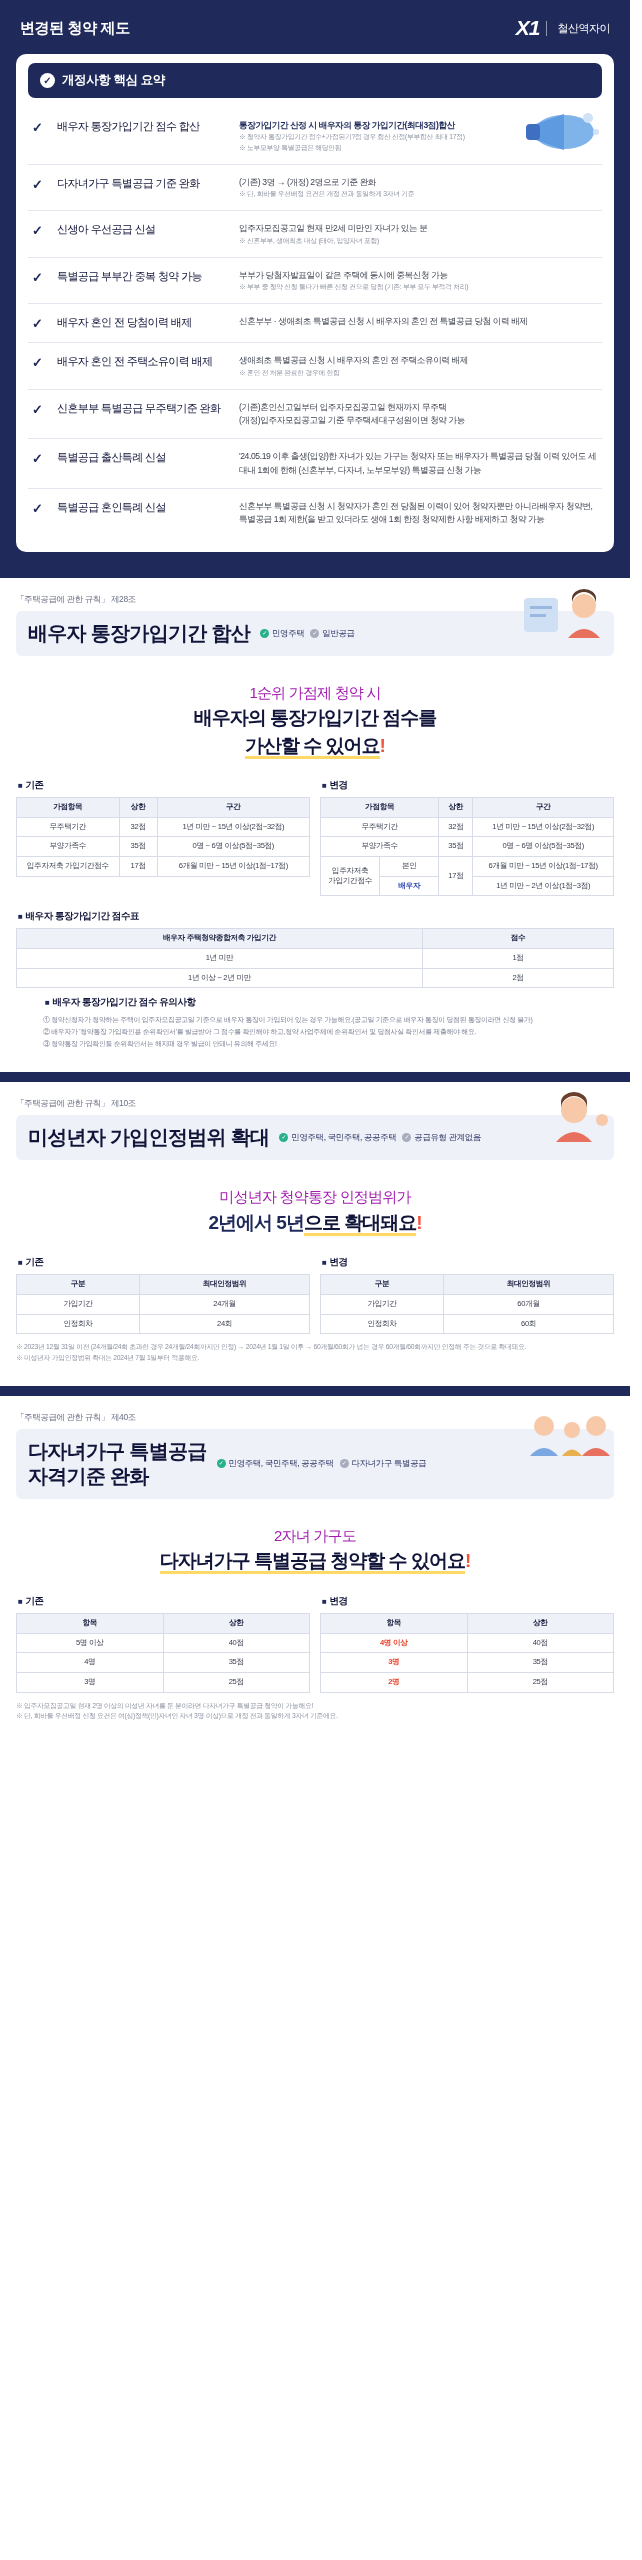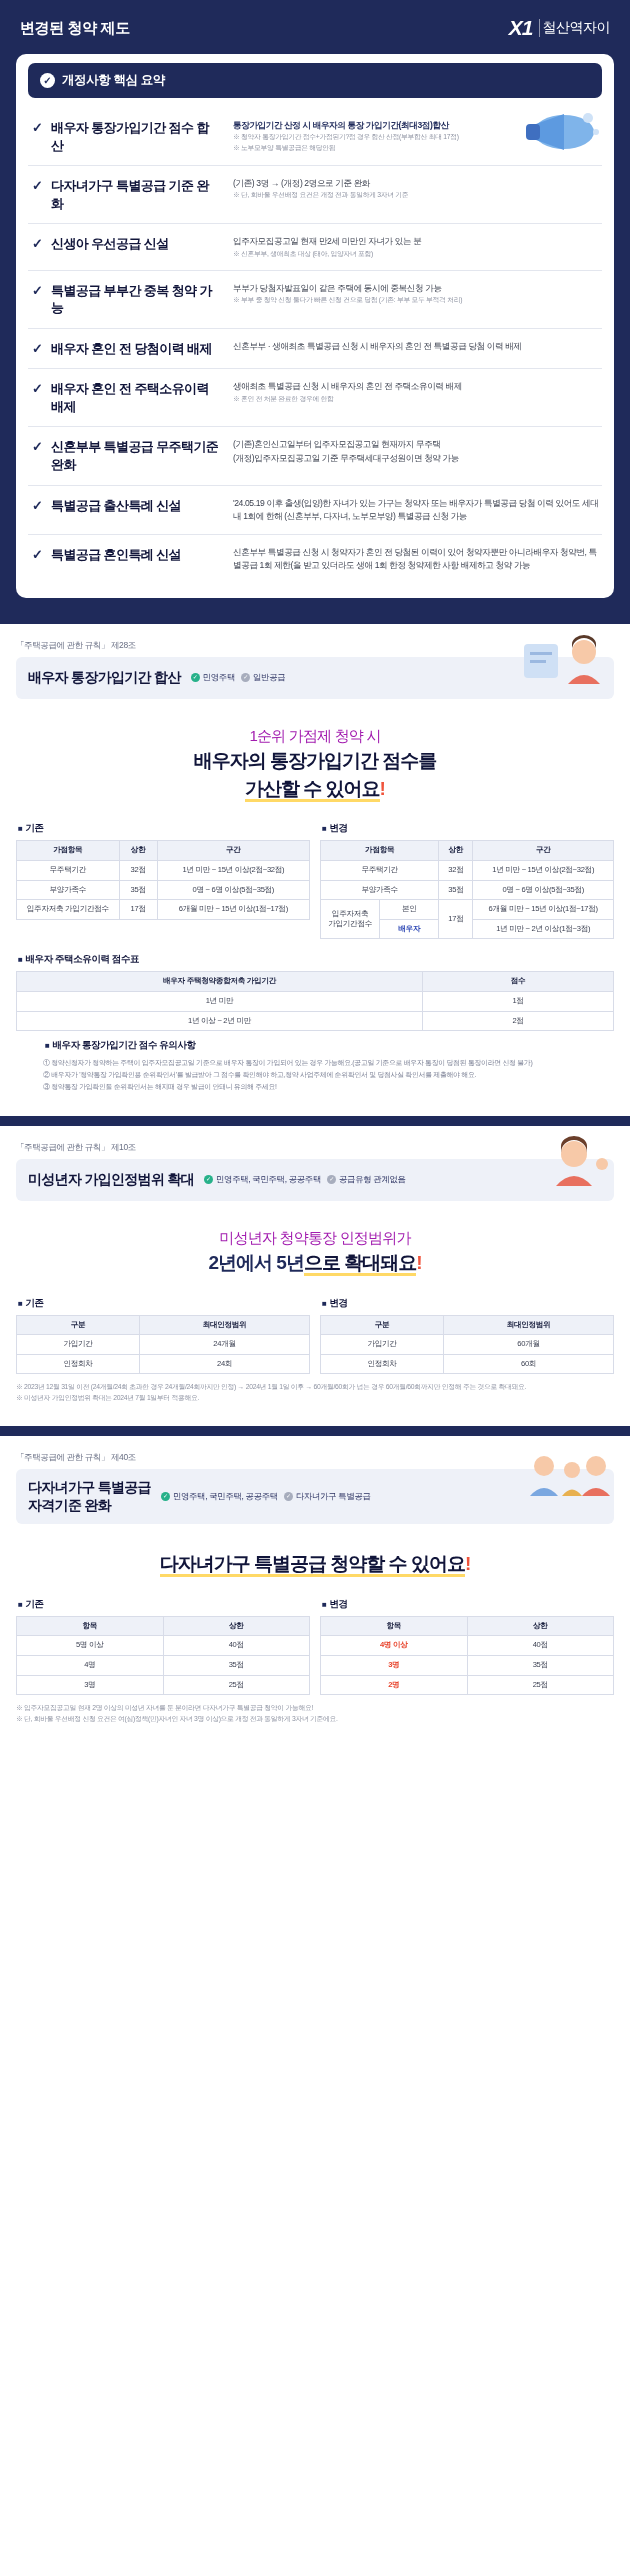--- a/index.html
+++ b/index.html
@@ -29,23 +29,23 @@
   .brand { display: flex; align-items: center; gap: 6px; }
   .brand-mark {
     color: #ffffff;
     font-size: 21px;
     font-weight: bold;
     font-style: italic;
     letter-spacing: -1px;
   }
   .brand-name {
     color: #ffffff;
-    font-size: 14px;
+    font-size: 11px;
     letter-spacing: -0.5px;
-    padding-left: 3px;
+    padding-left: 11px;
     border-left: 1px solid rgba(255,255,255,.5);
     text-align: center;
   }
 
   
   .summary {
     background: #1f2a5a;
     padding: 0 0 26px 0;
     position: relative;
   }
@@ -85,39 +85,39 @@
 
   .row {
     display: flex;
     align-items: flex-start;
     border-bottom: 1px solid #e3e6ee;
     padding: 11px 2px 11px 2px;
     gap: 6px;
   }
   .row:last-child { border-bottom: none; }
   .row .tick { color: #1f2a5a; font-size: 13px; font-weight: bold; flex: none; width: 15px; text-align: center; padding-top: 1px; }
-  .row-left { width: 168px; flex: none; font-size: 13px; font-weight: bold; letter-spacing: -0.6px; color: #11153a; line-height: 1.35; }
+  .row-left { width: 168px; flex: none; font-size: 11px; font-weight: normal; letter-spacing: -0.6px; color: #11153a; line-height: 1.35; margin-left: 6px; }
   .row-right { flex: 1; font-size: 8.6px; color: #3d4250; line-height: 1.55; letter-spacing: -0.4px; margin-left: 8px; }
   .row-right .hl { color: #1f2a5a; font-weight: bold; }
   .row-right .note { display: block; color: #8d92a1; font-size: 6.8px; line-height: 1.5; letter-spacing: -0.3px; }
 
   
   .section { padding: 0 0 22px 0; background: #ffffff; }
   .sec-head-wrap { padding: 16px 16px 0 16px; position: relative; }
   .law-ref { font-size: 8.5px; color: #6a7085; letter-spacing: -0.4px; margin-bottom: 5px; }
   .sec-bar {
     background: #eef1f8;
     border-radius: 6px;
     padding: 10px 12px;
     display: flex;
     align-items: center;
     gap: 10px;
     min-height: 42px;
   }
-  .sec-bar-title { font-size: 14px; font-weight: bold; color: #11153a; letter-spacing: -0.7px; line-height: 1.25; }
+  .sec-bar-title { font-size: 20px; font-weight: bold; color: #11153a; letter-spacing: -0.7px; line-height: 1.25; }
   .pills { display: flex; gap: 6px; flex-wrap: wrap; align-items: center; }
   .pill {
     display: inline-flex; align-items: center; gap: 3px;
     font-size: 8.4px; color: #2a3癸; color: #2a3160; letter-spacing: -0.3px;
   }
   .pill .dot { width: 9px; height: 9px; border-radius: 50%; background: #3f5bd9; color: #fff; font-size: 6px; line-height: 9px; text-align: center; }
   .pill.green .dot { background: #27b18a; }
   .pill.gray .dot { background: #a7adbd; }
 
   .char { position: absolute; right: 16px; top: 8px; width: 92px; height: 58px; }
@@ -356,21 +356,21 @@
           <tr>
             <td class="blue">배우자</td>
             <td>1년 미만 ~ 2년 이상(1점~3점)</td>
           </tr>
         </tbody>
           </table>
       </div>
     </div>
 
     <div class="tbl-wide" style="margin-top:14px">
-      <div class="blk-title">배우자 주택소유이력 점수표</div>
+      <div class="blk-title">배우자 통장가입기간 점수표</div>
       <table class="t">
         <tbody>
             <tr>
           <th>배우자 주택청약종합저축 가입기간</th>
           <th style="width:32%">점수</th>
         </tr>
         <tr>
           <td>1년 미만</td>
           <td>1점</td>
         </tr>
@@ -491,20 +491,21 @@
             </span>
           <span class="pill gray">
               <span class="dot">✓</span>
               <span>다자녀가구 특별공급</span>
             </span>
         </div>
       </div>
     </div>
 
     <div class="headline">
+      <div class="l1">2자녀 가구도</div>
       <div class="l2"><span class="under">다자녀가구 특별공급 청약할 수 있어요</span><span class="accent">!</span></div>
     </div>
 
     <div class="cols">
       <div class="col">
         <div class="blk-title">기존</div>
         <table class="t">
           <tbody>
               <tr>
             <th>항목</th>

